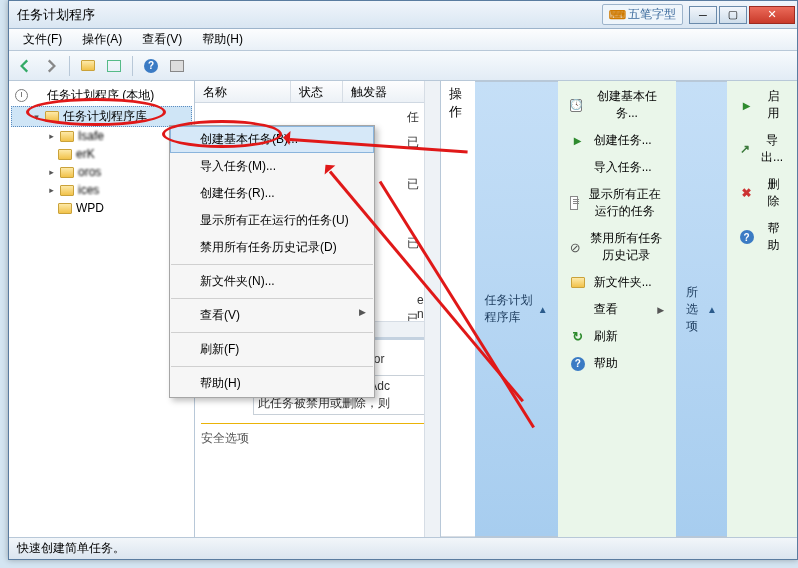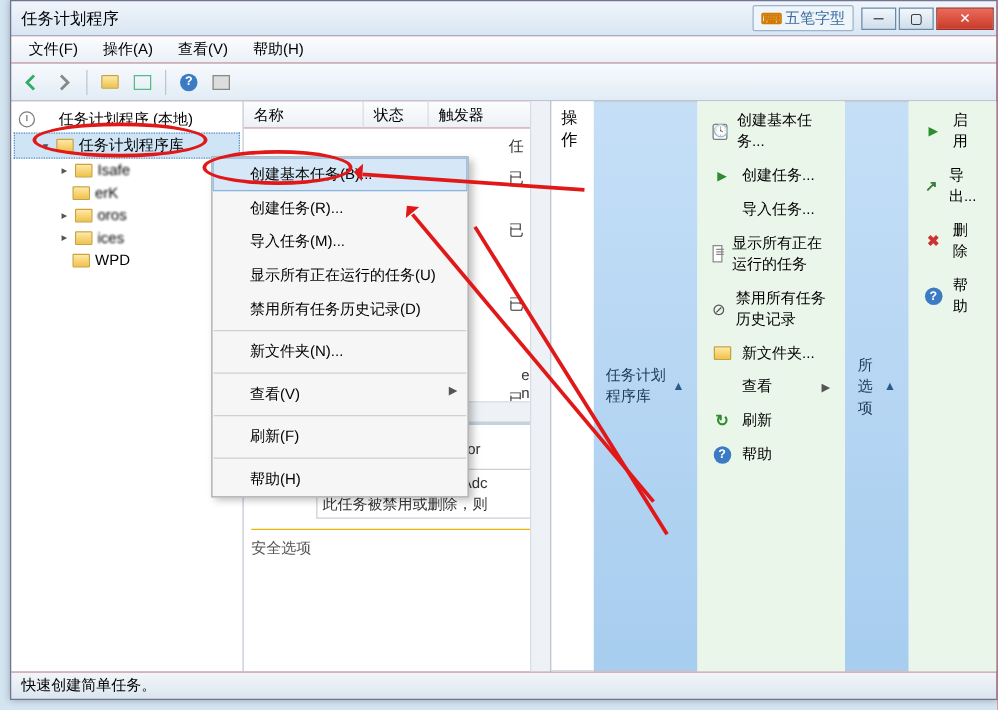--- a/index.html
+++ b/index.html
@@ -43,21 +43,21 @@
 .detail-row .lbl { width: 40px; color: #555; }
 .sec-header { border-top: 1px solid #eab308; margin-top: 8px; padding-top: 6px; color: #555; }
 .scroll-thin { position: absolute; right: 0; top: 0; bottom: 0; width: 16px; background: #eef2f6; border-left: 1px solid #d6dde5; }
 .scroll-h { position: absolute; left: 0; right: 16px; bottom: 0; height: 16px; background: #eef2f6; border-top: 1px solid #d6dde5; }
 
 .actions-pane { width: 356px; background: #fff; display: flex; flex-direction: row; }
 .actions-title { padding: 4px 8px; font-size: 13px; border-bottom: 1px solid #d8dde3; background: #fff; }
 .section-hdr { background: linear-gradient(#c5dff7,#a7cdef); padding: 4px 10px; font-size: 12px; color: #1b3a5c; border-top: 1px solid #b8c8d8; border-bottom: 1px solid #b8c8d8; display: flex; align-items: center; }
 .section-hdr .chev { margin-left: auto; color: #2b5b8c; font-size: 10px; }
 .actions-list { background: #eaf6ea; padding: 2px 0; }
-.action-item { display: flex; align-items: center; gap: 8px; padding: 5px 12px; cursor: default; }
+.action-item { display: flex; align-items: center; gap: 8px; padding: 5px 12px; cursor: default; text-align: center; }
 .aicon { width: 16px; height: 16px; display: flex; align-items: center; justify-content: center; }
 .ic-run::before { content: "▶"; color: #2e8b2e; font-size: 10px; }
 .ic-folder { width: 14px; height: 11px; background: linear-gradient(#fde9a8,#f1c24a); border: 1px solid #caa23a; border-radius: 1px; }
 .ic-refresh::before { content: "↻"; color: #2e8b2e; font-size: 13px; font-weight: bold; }
 .ic-help::before { content: "?"; color: #fff; background: #3b7bc4; border-radius: 50%; width: 14px; height: 14px; display: inline-flex; align-items: center; justify-content: center; font-size: 10px; font-weight: bold; }
 .ic-del::before { content: "✖"; color: #c33; font-size: 12px; font-weight: bold; }
 .ic-gear::before { content: ""; display:block; width:12px; height:12px; border:1px solid #777; border-radius:50%; box-shadow: inset 0 0 0 2px #fff, inset 0 0 0 3px #777; }
 .ic-export::before { content: "↗"; color: #3d7a3d; font-weight: bold; }
 .ic-page { width: 12px; height: 14px; border: 1px solid #888; background: #fff; position: relative; }
 .ic-page::after { content: ""; position: absolute; top: 2px; left: 2px; width: 6px; height: 1px; background: #888; box-shadow: 0 2px #888, 0 4px #888; }
@@ -289,22 +289,22 @@
       </div>
     </div>
   </div>
 
   <div class="statusbar">
     <span>快速创建简单任务。</span>
   </div>
 
   <div class="context-menu">
     <div class="cm-item hi"><span>创建基本任务(B)...</span></div>
+    <div class="cm-item">导入任务(M)...</div>
     <div class="cm-item">创建任务(R)...</div>
-    <div class="cm-item">导入任务(M)...</div>
     <div class="cm-item">显示所有正在运行的任务(U)</div>
     <div class="cm-item">禁用所有任务历史记录(D)</div>
     <div class="cm-sep"></div>
     <div class="cm-item">新文件夹(N)...</div>
     <div class="cm-sep"></div>
     <div class="cm-item"><span>查看(V)</span><span class="arrow">▶</span></div>
     <div class="cm-sep"></div>
     <div class="cm-item">刷新(F)</div>
     <div class="cm-sep"></div>
     <div class="cm-item">帮助(H)</div>

